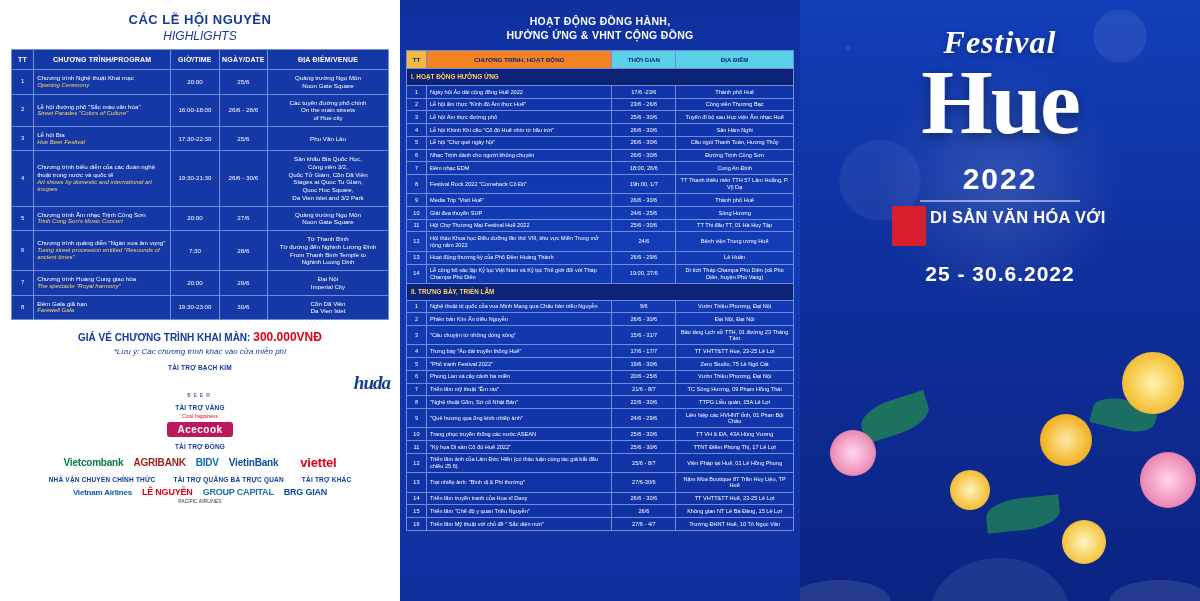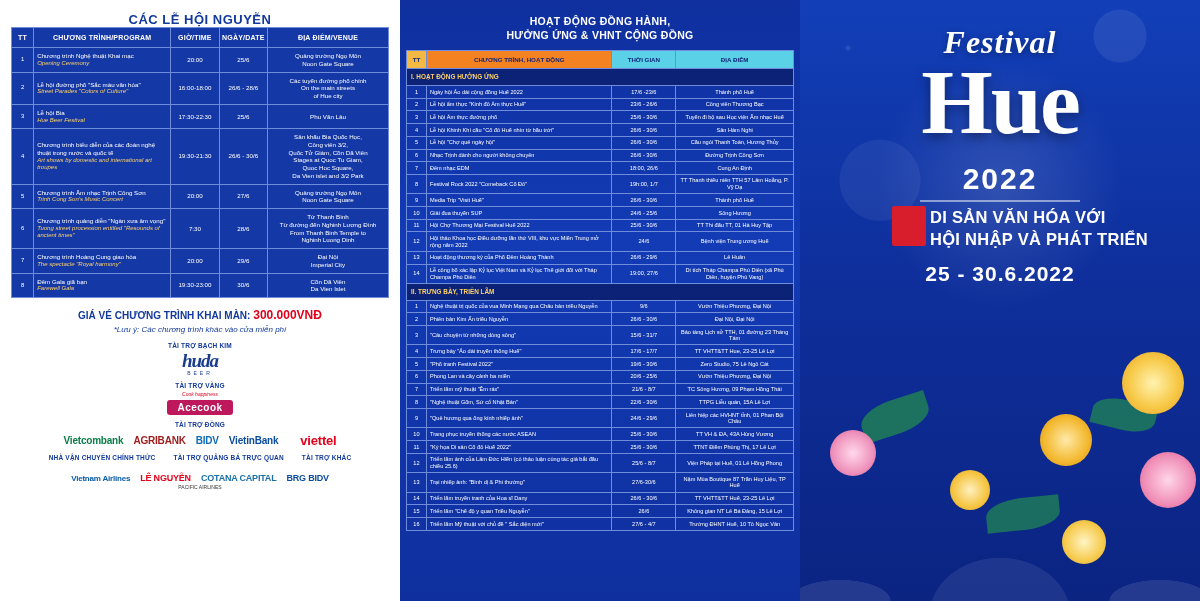--- a/index.html
+++ b/index.html
@@ -58,21 +58,21 @@
   }
 
   .sponsor-block { margin-top: 8px; text-align: center; }
   .sp-label {
     font-size: 6.5px; color: #12399b; font-weight: bold;
     letter-spacing: .2px; margin-bottom: 2px;
   }
   .logo-huda {
     font-family: "Liberation Serif", serif; font-style: italic;
     font-weight: bold; font-size: 19px; color: #1a3c8c;
-    letter-spacing: -1px; line-height: 1;
+    letter-spacing: -1px; line-height: 1; text-align: right;
   }
   .logo-huda-sub { font-size: 5px; color: #1a3c8c; letter-spacing: 3px; }
   .logo-acecook {
     display: inline-block; background: #be185d; color: #fff;
     font-weight: bold; font-size: 10px; padding: 2px 10px;
     border-radius: 3px; letter-spacing: .5px;
   }
   .acecook-top { font-size: 5px; color: #e2001a; font-style: italic; }
   .row-logos {
     display: flex; justify-content: center; align-items: center;
@@ -209,20 +209,21 @@
       radial-gradient(ellipse at 90% 100%, rgba(255,255,255,.10) 0 50px, transparent 51px);
   }
 </style>
 </head>
 <body>
 
 <div class="page">
 
   <div class="left-panel">
     <div class="left-title">CÁC LỄ HỘI NGUYỄN</div>
+    <div class="left-subtitle">HIGHLIGHTS</div>
 
     <table class="hl-table">
       <thead>
         <tr>
           <th class="col-tt">TT</th>
           <th class="col-prog">CHƯƠNG TRÌNH/PROGRAM</th>
           <th class="col-time">GIỜ/TIME</th>
           <th class="col-date">NGÀY/DATE</th>
           <th class="col-venue">ĐỊA ĐIỂM/VENUE</th>
         </tr>
@@ -363,25 +364,25 @@
         <span class="lg lg-bidv">BIDV</span>
         <span class="lg lg-vtb">VietinBank</span>
         <span class="lg lg-viettel">viettel</span>
       </div>
 
       <div class="row-logos" style="gap:18px; margin-top:6px">
         <span class="sp-label">NHÀ VẬN CHUYỂN CHÍNH THỨC</span>
         <span class="sp-label">TÀI TRỢ QUẢNG BÁ TRỰC QUAN</span>
         <span class="sp-label">TÀI TRỢ KHÁC</span>
       </div>
-      <div class="row-logos" style="margin-top:10px">
+      <div class="row-logos" style="margin-top:2px">
         <span class="lg lg-vna">Vietnam Airlines</span>
         <span class="lg lg-lenguyen">LÊ NGUYỄN</span>
-        <span class="lg lg-cotana">COTANA CAPITAL</span>
-        <span class="lg lg-brg">BRG BIDV</span>
+        <span class="lg lg-cotana">GROUP CAPITAL</span>
+        <span class="lg lg-brg">BRG GIAN</span>
       </div>
       <div class="row-logos" style="margin-top:1px">
         <span class="tiny lg-vna">PACIFIC AIRLINES</span>
       </div>
     </div>
   </div>
 
   <div class="mid-panel">
     <div class="mid-title">
       <div>HOẠT ĐỘNG ĐỒNG HÀNH,</div>
@@ -590,21 +591,20 @@
 
   <div class="right-panel">
     <div class="rp-waves"></div>
     <div class="rp-sun"></div>
     <div class="festival-word">Festival</div>
     <div class="hue-word">Hue</div>
     <div class="year-2022">2022</div>
     <div class="rp-divider"></div>
     <div class="rp-seal"></div>
     <div class="rp-slogan1">DI SẢN VĂN HÓA VỚI</div>
-    <div class="rp-slogan2">HỘI NHẬP VÀ PHÁT TRIỂN</div>
     <div class="rp-dates">25 - 30.6.2022</div>
     <div class="leaf l1"></div>
     <div class="leaf l2"></div>
     <div class="leaf l3"></div>
     <div class="flower f1"></div>
     <div class="flower f2"></div>
     <div class="flower f3"></div>
     <div class="flower f4"></div>
     <div class="flower f5"></div>
     <div class="flower f6"></div>

